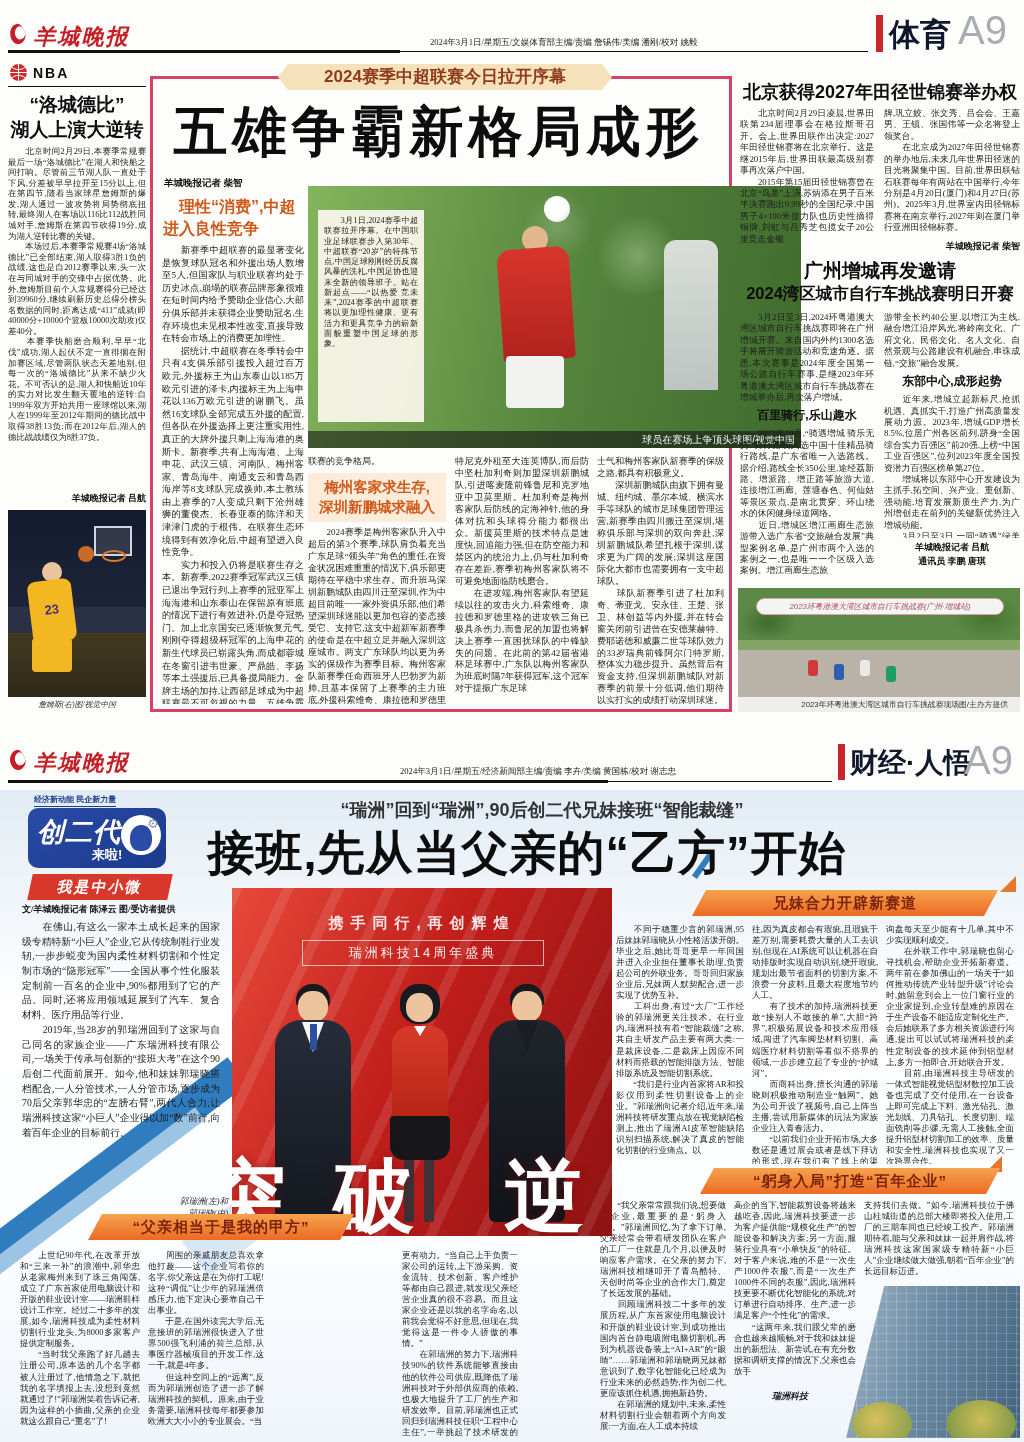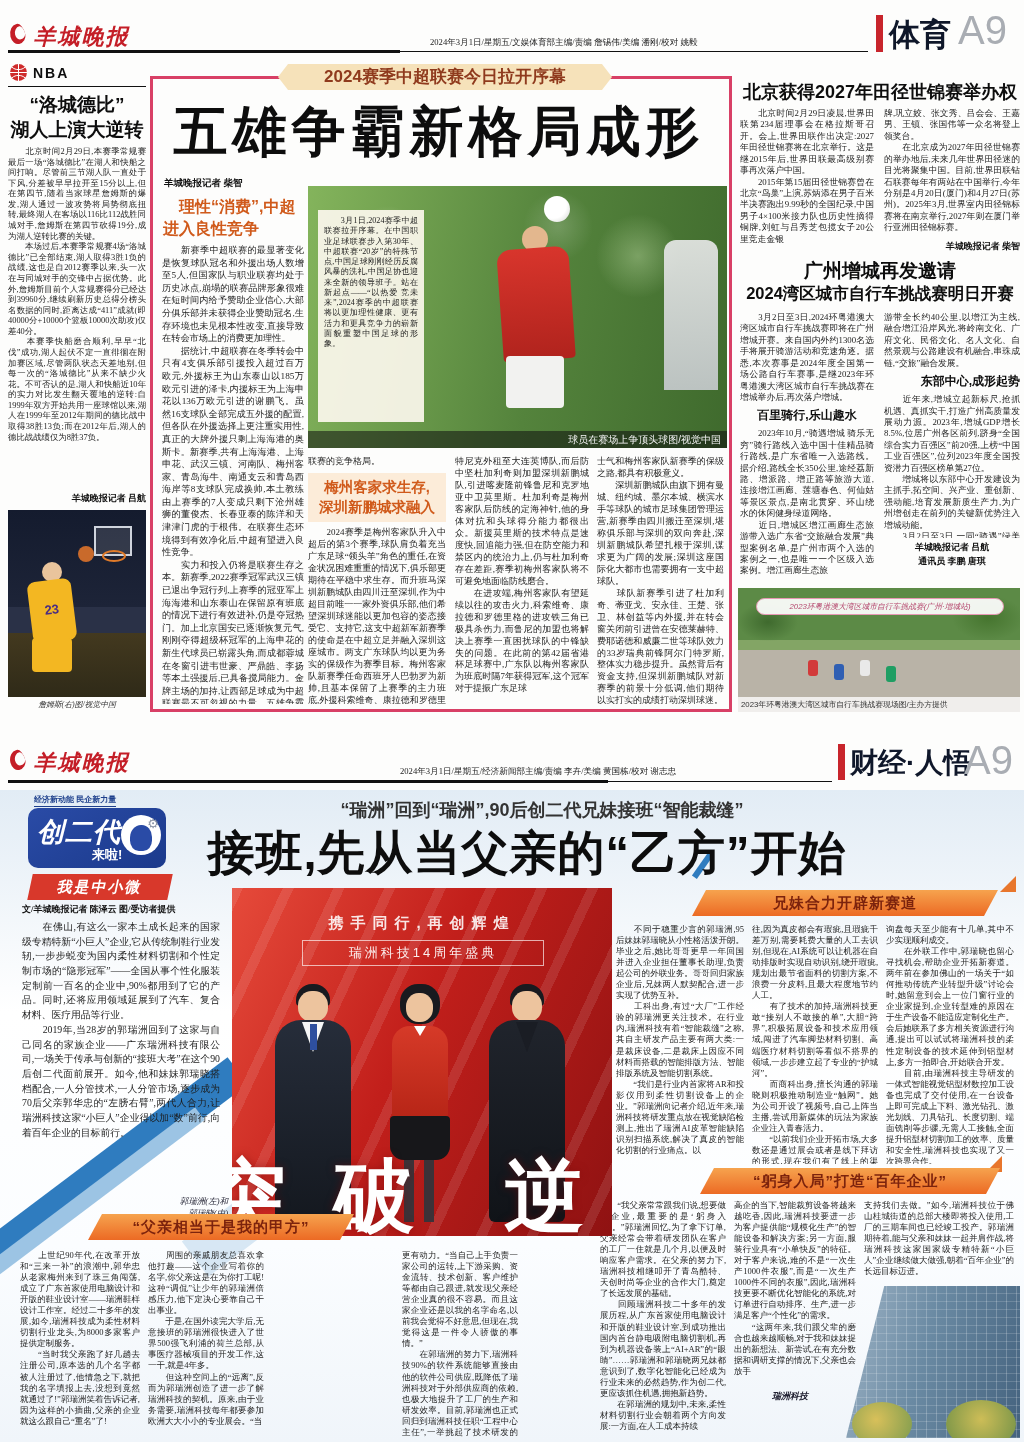--- a/index.html
+++ b/index.html
@@ -100,21 +100,21 @@
   <div class="abs frame" style="left:150px;top:76px;width:576px;height:630px"></div>
   <div class="abs kicker1" style="left:278px;top:64px;width:334px;height:26px;z-index:2">2024赛季中超联赛今日拉开序幕</div>
   <div class="abs hdk" style="left:156px;top:96px;width:566px;text-align:center;font-size:54px;letter-spacing:5px">五雄争霸新格局成形</div>
   <div class="abs byl" style="left:164px;top:177px;font-size:9.5px">羊城晚报记者 柴智</div>
   <div class="abs orange-sub" style="left:163px;top:196px;font-size:16px;line-height:1.4">　理性“消费”,中超
 进入良性竞争</div>
   <div class="abs bt f92" style="left:162px;top:244px;width:142px;height:460px">　　新赛季中超联赛的最显著变化是恢复球队冠名和外援出场人数增至5人,但国家队与职业联赛均处于历史冰点,崩塌的联赛品牌形象很难在短时间内给予赞助企业信心,大部分俱乐部并未获得企业赞助冠名,生存环境也未见根本性改变,直接导致在转会市场上的消费更加理性。
 　　据统计,中超联赛在冬季转会中只有4支俱乐部引援投入超过百万欧元,外援标王为山东泰山以185万欧元引进的泽卡,内援标王为上海申花以136万欧元引进的谢鹏飞。虽然16支球队全部完成五外援的配置,但各队在外援选择上更注重实用性,真正的大牌外援只剩上海海港的奥斯卡。新赛季,共有上海海港、上海申花、武汉三镇、河南队、梅州客家、青岛海牛、南通支云和青岛西海岸等8支球队完成换帅,本土教练由上赛季的7人变成只剩下沧州雄狮的董俊杰、长春亚泰的陈洋和天津津门虎的于根伟。在联赛生态环境得到有效净化后,中超有望进入良性竞争。
 　　实力和投入仍将是联赛生存之本。新赛季,2022赛季冠军武汉三镇已退出争冠行列,上赛季的冠亚军上海海港和山东泰山在保留原有班底的情况下进行有效进补,仍是夺冠热门。加上北京国安已逐渐恢复元气,刚刚夺得超级杯冠军的上海申花的新生代球员已崭露头角,而成都蓉城在冬窗引进韦世豪、严鼎皓、李扬等本土强援后,已具备搅局能力。金牌主场的加持,让西部足球成为中超联赛最不可忽视的力量。五雄争霸是2024赛季中超</div>
 
-  <div class="photo" style="left:308px;top:186px;width:419px;height:262px;background:
+  <div class="photo" style="left:308px;top:186px;width:493px;height:262px;background:
          radial-gradient(46px 46px at 80px 52px,rgba(255,255,255,.28),transparent 70%),
          radial-gradient(60px 60px at 330px 70px,rgba(232,255,205,.30),transparent 70%),
          radial-gradient(50px 50px at 250px 40px,rgba(255,255,255,.18),transparent 70%),
          linear-gradient(100deg,#84b45c,#54833c 55%,#3f6a2d)">
     <div class="abs" style="left:236px;top:10px;width:26px;height:26px;border-radius:50%;background:radial-gradient(circle at 35% 35%,#fff 55%,#cfd2cd)"></div>
     <div class="abs" style="left:214px;top:40px;width:26px;height:26px;background:#e3b78e;border-radius:50%"></div>
     <div class="abs" style="left:192px;top:62px;width:72px;height:112px;background:linear-gradient(#d8352c,#b0231d);border-radius:14px 14px 4px 4px;transform:rotate(-4deg)"></div>
     <div class="abs" style="left:198px;top:170px;width:58px;height:52px;background:#f2f2f0;border-radius:4px"></div>
     <div class="abs" style="left:356px;top:54px;width:54px;height:150px;background:linear-gradient(#e9e9ea,#c9ccd1);border-radius:12px 12px 0 0;opacity:.9"></div>
     <div class="abs bt f82" style="left:10px;top:24px;width:106px;height:212px;background:rgba(255,250,241,.9);padding:6px;box-sizing:border-box">　　3月1日,2024赛季中超联赛拉开序幕。在中国职业足球联赛步入第30年、中超联赛“20岁”的特殊节点,中国足球刚刚经历反腐风暴的洗礼,中国足协也迎来全新的领导班子。站在新起点——“以热爱 竞未来”,2024赛季的中超联赛将以更加理性健康、更有活力和更具竞争力的崭新面貌重塑中国足球的形象。</div>
@@ -146,38 +146,38 @@
   <div class="abs hdk" style="left:738px;top:258px;width:284px;text-align:center;font-size:19px">广州增城再发邀请</div>
   <div class="abs hdk" style="left:738px;top:283px;width:284px;text-align:center;font-size:16.5px">2024湾区城市自行车挑战赛明日开赛</div>
   <div class="abs" style="left:740px;top:312px;width:134px;height:272px;overflow:hidden">
     <div class="bt f88">　　3月2日至3日,2024环粤港澳大湾区城市自行车挑战赛即将在广州增城开赛。来自国内外约1300名选手将展开骑游活动和竞速角逐。据悉,本次赛事是2024年度全国第一场公路自行车赛事,是继2023年环粤港澳大湾区城市自行车挑战赛在增城举办后,再次落户增城。</div>
     <div class="hdk" style="font-size:12px;text-align:center;margin:4px 0">百里骑行,乐山趣水</div>
     <div class="bt f88">　　2023年10月,“骑遇增城 骑乐无穷”骑行路线入选中国十佳精品骑行路线,是广东省唯一入选路线。据介绍,路线全长350公里,途经荔新路、增派路、增正路等旅游大道,连接增江画廊、莲塘春色、何仙姑等景区景点,是南北贯穿、环山绕水的休闲健身绿道网络。
 　　近日,增城区增江画廊生态旅游带入选广东省“交旅融合发展”典型案例名单,是广州市两个入选的案例之一,也是唯一一个区级入选案例。增江画廊生态旅</div>
   </div>
   <div class="abs" style="left:884px;top:312px;width:136px;height:226px;overflow:hidden">
     <div class="bt f88">游带全长约40公里,以增江为主线,融合增江沿岸风光,将岭南文化、广府文化、民俗文化、名人文化、自然景观与公路建设有机融合,串珠成链,“交旅”融合发展。</div>
-    <div class="hdk" style="font-size:12px;text-align:right;margin:4px 0">东部中心,成形起势</div>
+    <div class="hdk" style="font-size:12px;text-align:center;margin:4px 0">东部中心,成形起势</div>
     <div class="bt f88">　　近年来,增城立起新标尺,抢抓机遇、真抓实干,打造广州高质量发展动力源。2023年,增城GDP增长8.5%,位居广州各区前列,跻身“全国综合实力百强区”前20强,上榜“中国工业百强区”,位列2023年度全国投资潜力百强区榜单第27位。
 　　增城将以东部中心开发建设为主抓手,拓空间、兴产业、重创新、强动能,培育发展新质生产力,为广州增创走在前列的关键新优势注入增城动能。
 　　3月2日至3日,一同“骑遇”绿美增城,去发现、去感受这座美丽的城市。</div>
   </div>
   <div class="abs byl prewrap" style="left:884px;top:540px;width:136px;text-align:center;line-height:1.6">羊城晚报记者 吕航
 通讯员 李鹏 唐琪</div>
 
   <div class="photo" style="left:738px;top:588px;width:282px;height:124px;background:
         radial-gradient(40px 26px at 30px 34px,#3f6a2e,transparent 75%),
         radial-gradient(48px 30px at 250px 30px,#46752f,transparent 75%),
         linear-gradient(180deg,#5c8a46 0 52px,#83a565 52px 62px,#b9b3a7 62px 100%)">
     <div class="abs" style="left:70px;top:72px;width:10px;height:16px;background:#d23a3a;border-radius:3px"></div>
     <div class="abs" style="left:96px;top:76px;width:10px;height:16px;background:#2f5fb3;border-radius:3px"></div>
     <div class="abs" style="left:122px;top:72px;width:10px;height:16px;background:#e9e9e9;border-radius:3px"></div>
     <div class="abs" style="left:148px;top:78px;width:10px;height:16px;background:#1f9e63;border-radius:3px"></div>
     <div class="abs" style="left:18px;top:10px;width:246px;height:15px;background:rgba(255,255,255,.92);border:1px solid #e798b4;border-radius:9px;color:#b5486e;font-size:7.8px;line-height:15px;text-align:center;font-style:italic">2023环粤港澳大湾区城市自行车挑战赛(广州·增城站)</div>
-    <div class="abs" style="left:0;right:0;bottom:0;height:15px;background:rgba(255,255,255,.78);display:flex;justify-content:flex-start;padding:0 3px;font-size:7.8px;line-height:15px;color:#333">
+    <div class="abs" style="left:0;right:0;bottom:0;height:15px;background:rgba(255,255,255,.78);display:flex;justify-content:flex-end;padding:0 12px;font-size:7.8px;line-height:15px;color:#333">
       <span>2023年环粤港澳大湾区城市自行车挑战赛现场</span>
       <span>图/主办方提供</span>
     </div>
   </div>
 </div>
 
 <div class="abs" style="left:0;top:728px;width:1024px;height:714px">
   <div class="abs" style="left:0;top:62px;width:1024px;height:652px;background:linear-gradient(180deg,#e2ecf5,#ffffff 34%,#fbfdff 70%,#f0f5fa)"></div>
 
   <div class="abs" style="left:10px;top:20px">

